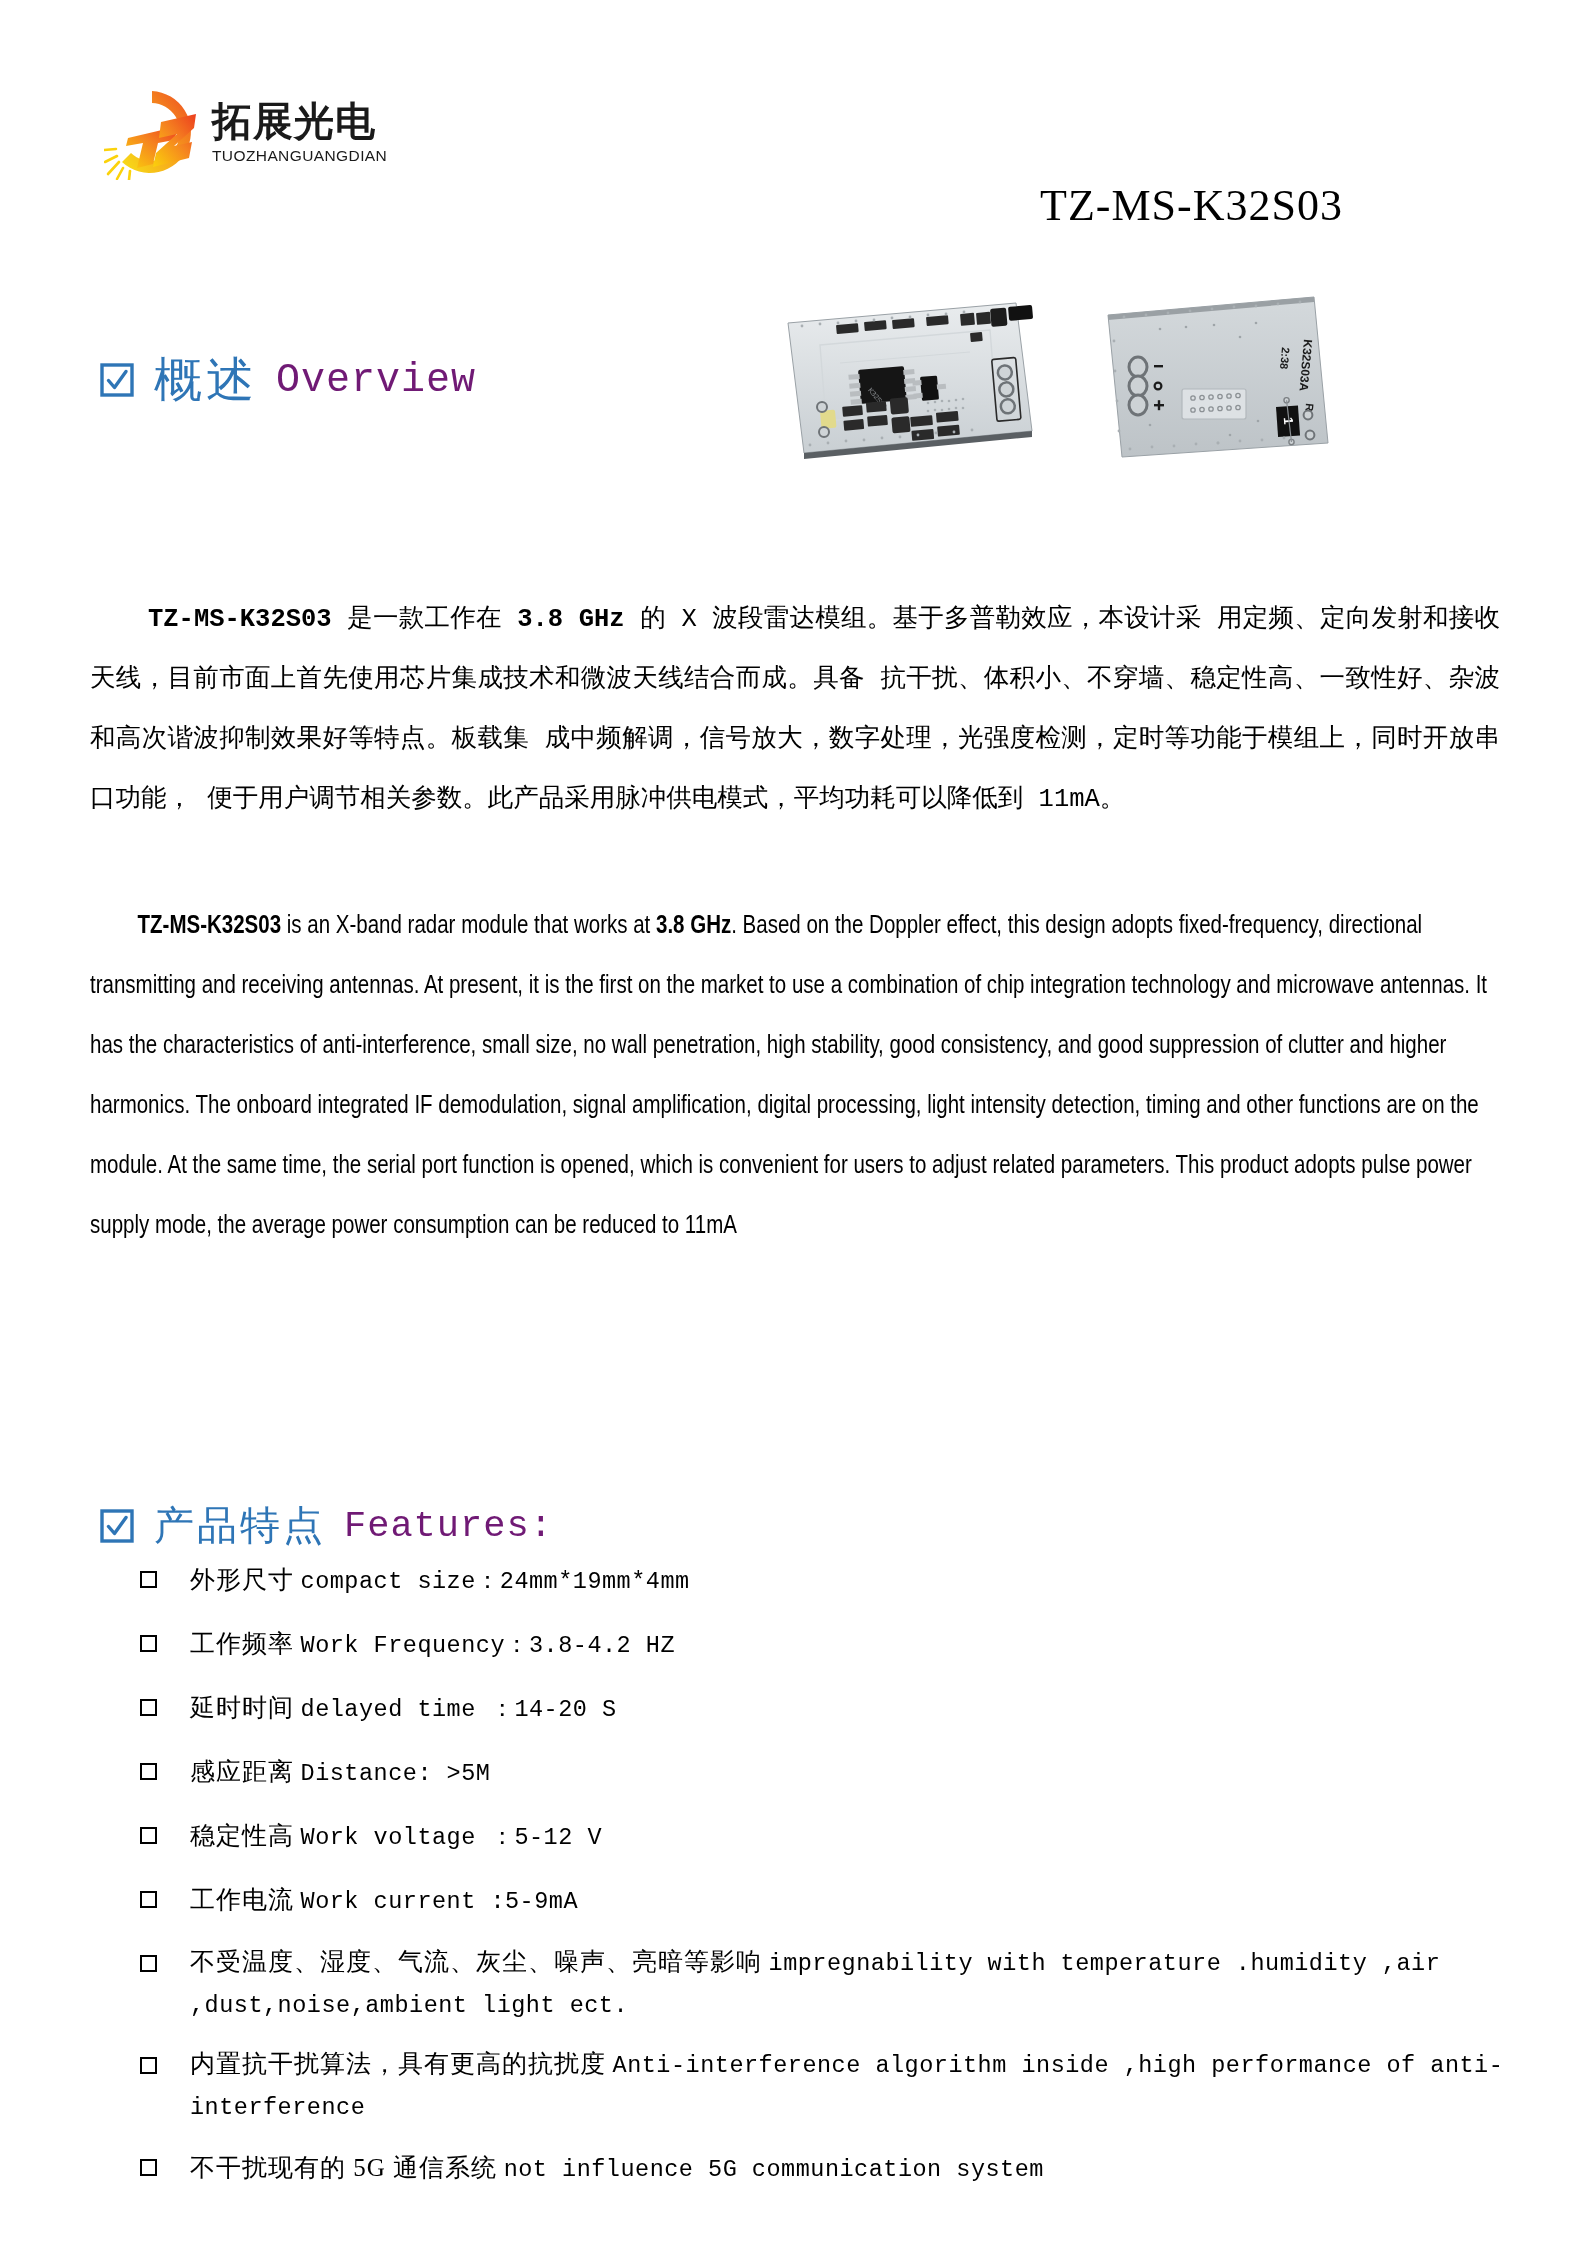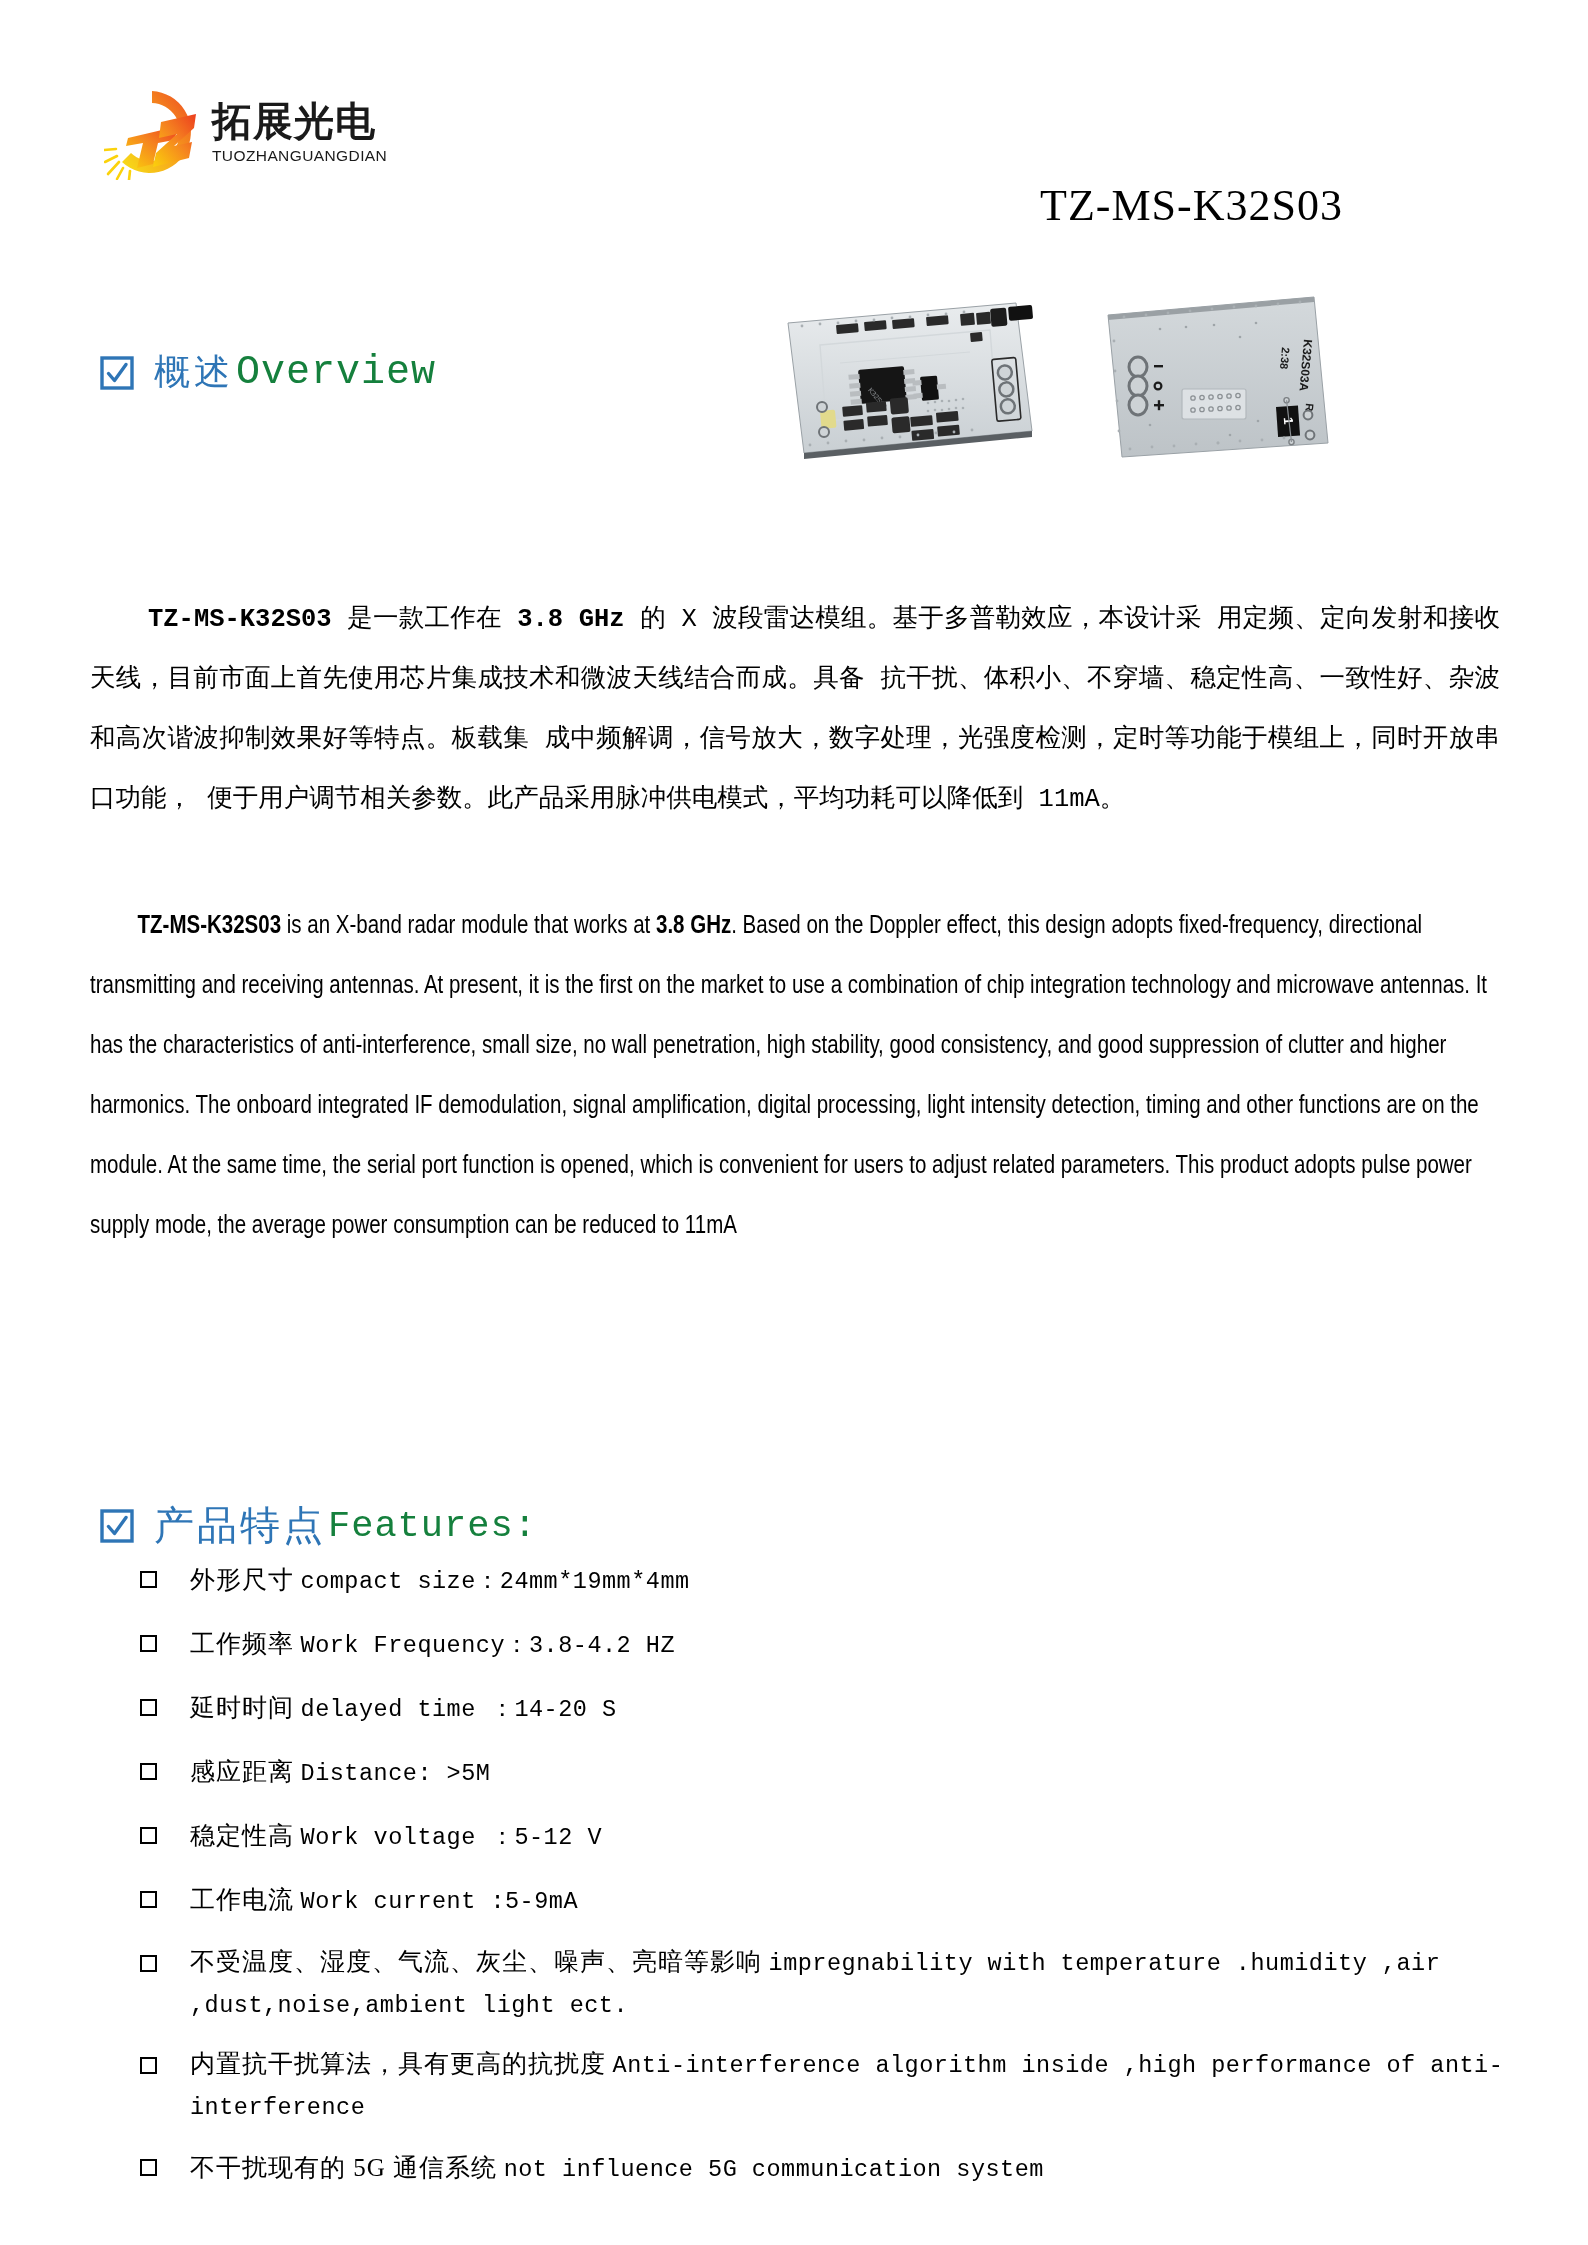--- a/index.html
+++ b/index.html
@@ -90,30 +90,30 @@
   }
   .chk {
     width: 34px;
     height: 34px;
     flex: 0 0 auto;
     margin-right: 20px;
   }
   .chk svg { display: block; }
   .head-cn {
     font-family: "Liberation Serif", serif;
-    font-size: 36px;
+    font-size: 48px;
     letter-spacing: 4px;
     color: #2E75B6;
   }
   .head-en {
     font-family: "Liberation Mono", monospace;
     font-size: 40px;
     letter-spacing: 1px;
-    color: #15803d;
-    margin-left: 2px;
+    color: #701a75;
+    margin-left: 18px;
   }
   #overview-head { left: 100px; top: 348px; }
   #features-head { left: 100px; top: 1498px; }
   #features-head .head-cn { font-size: 40px; letter-spacing: 3px; }
   #features-head .head-en { font-size: 37px; }
 
   
   .product-images {
     position: absolute;
     left: 760px;

